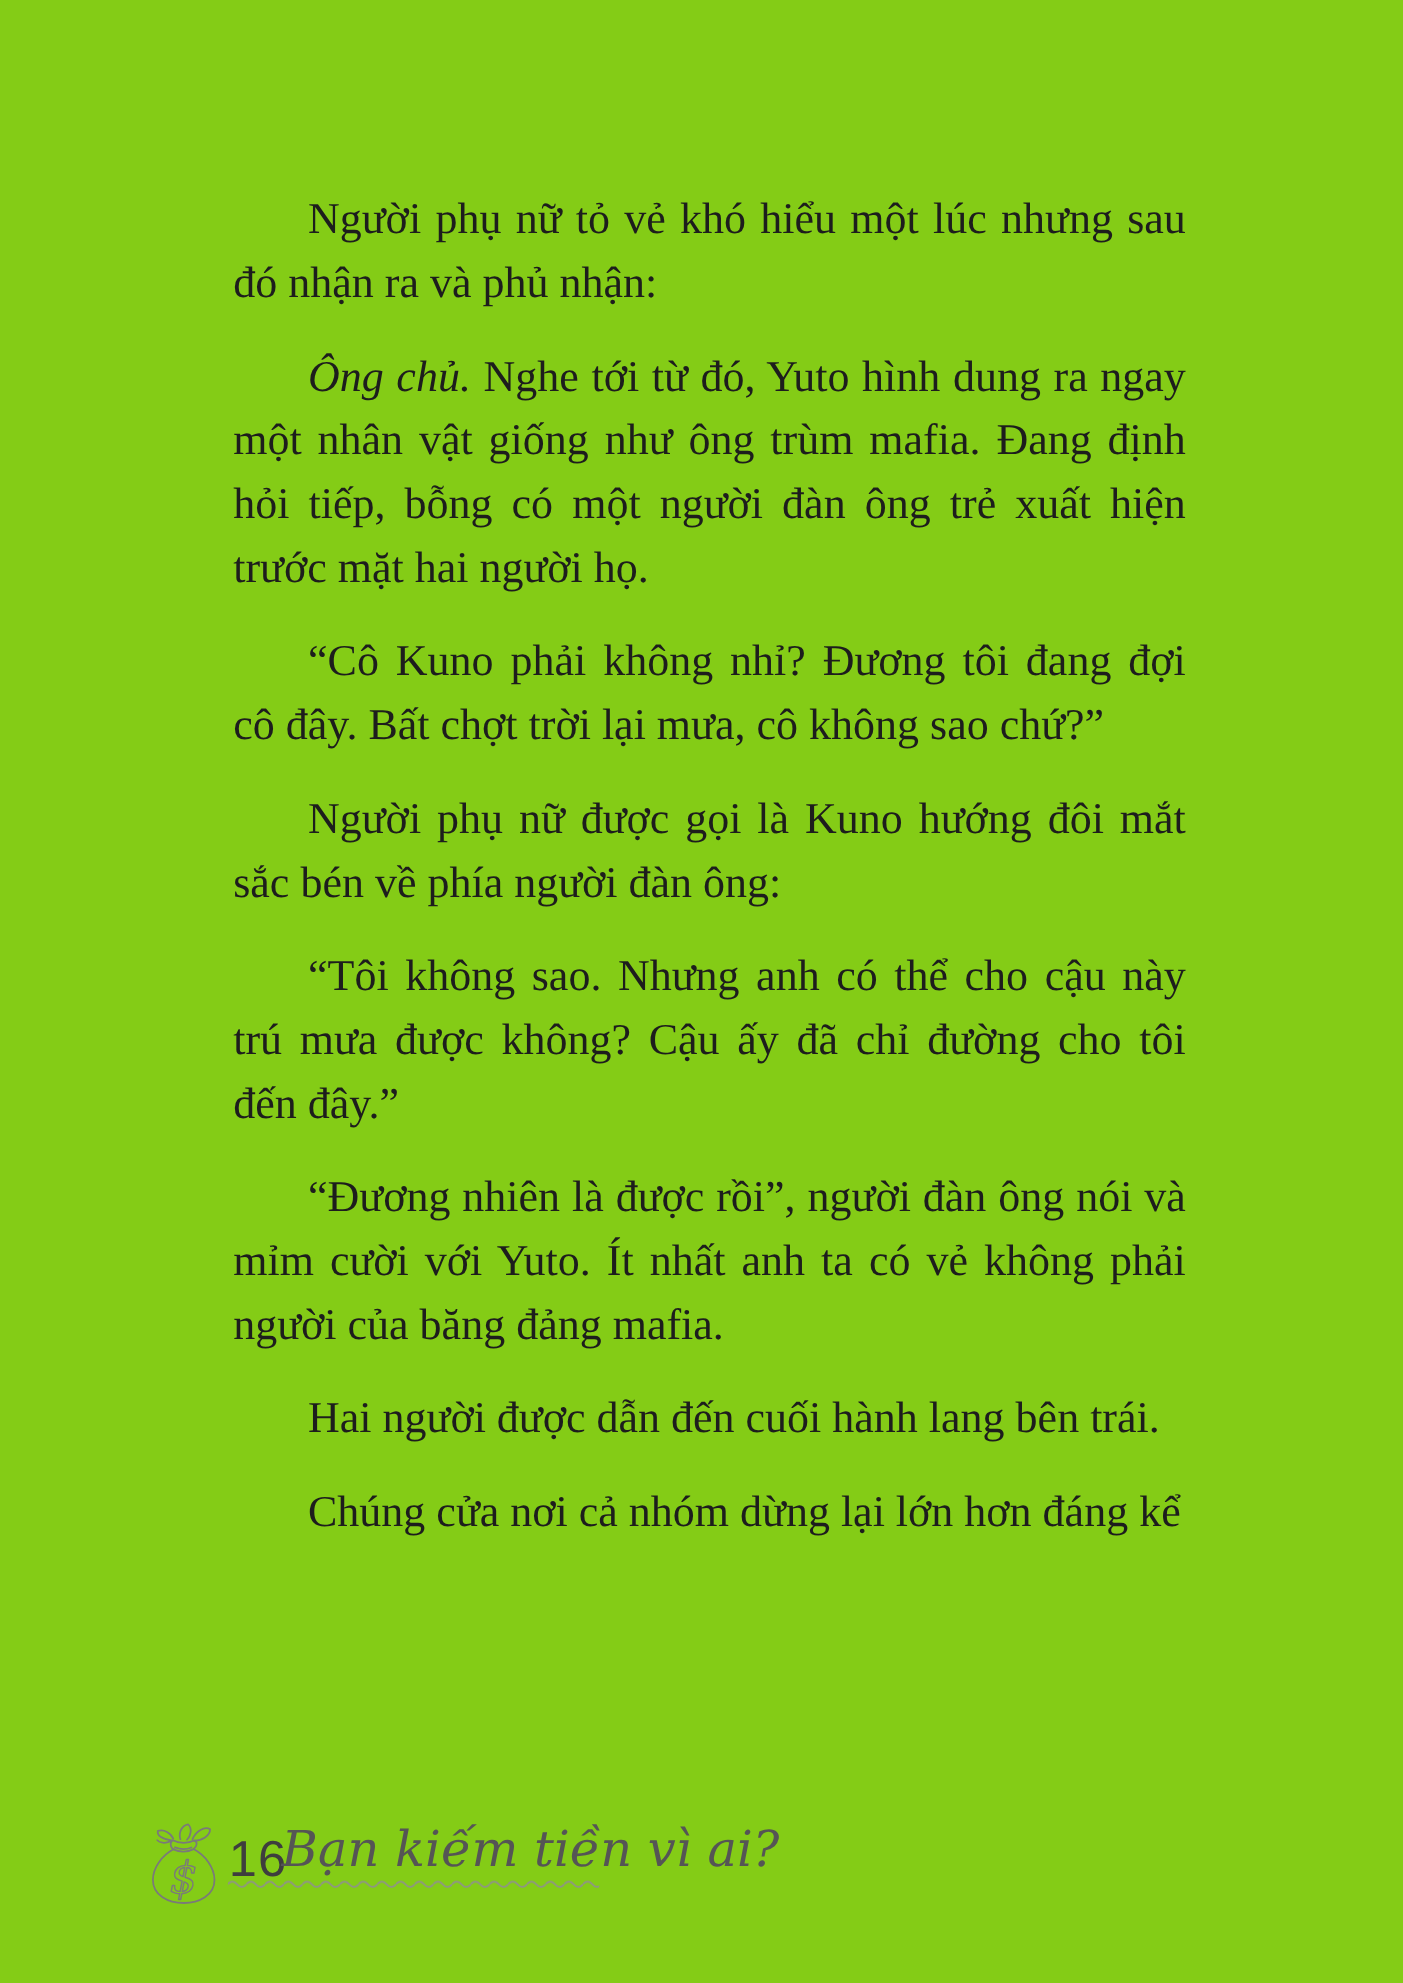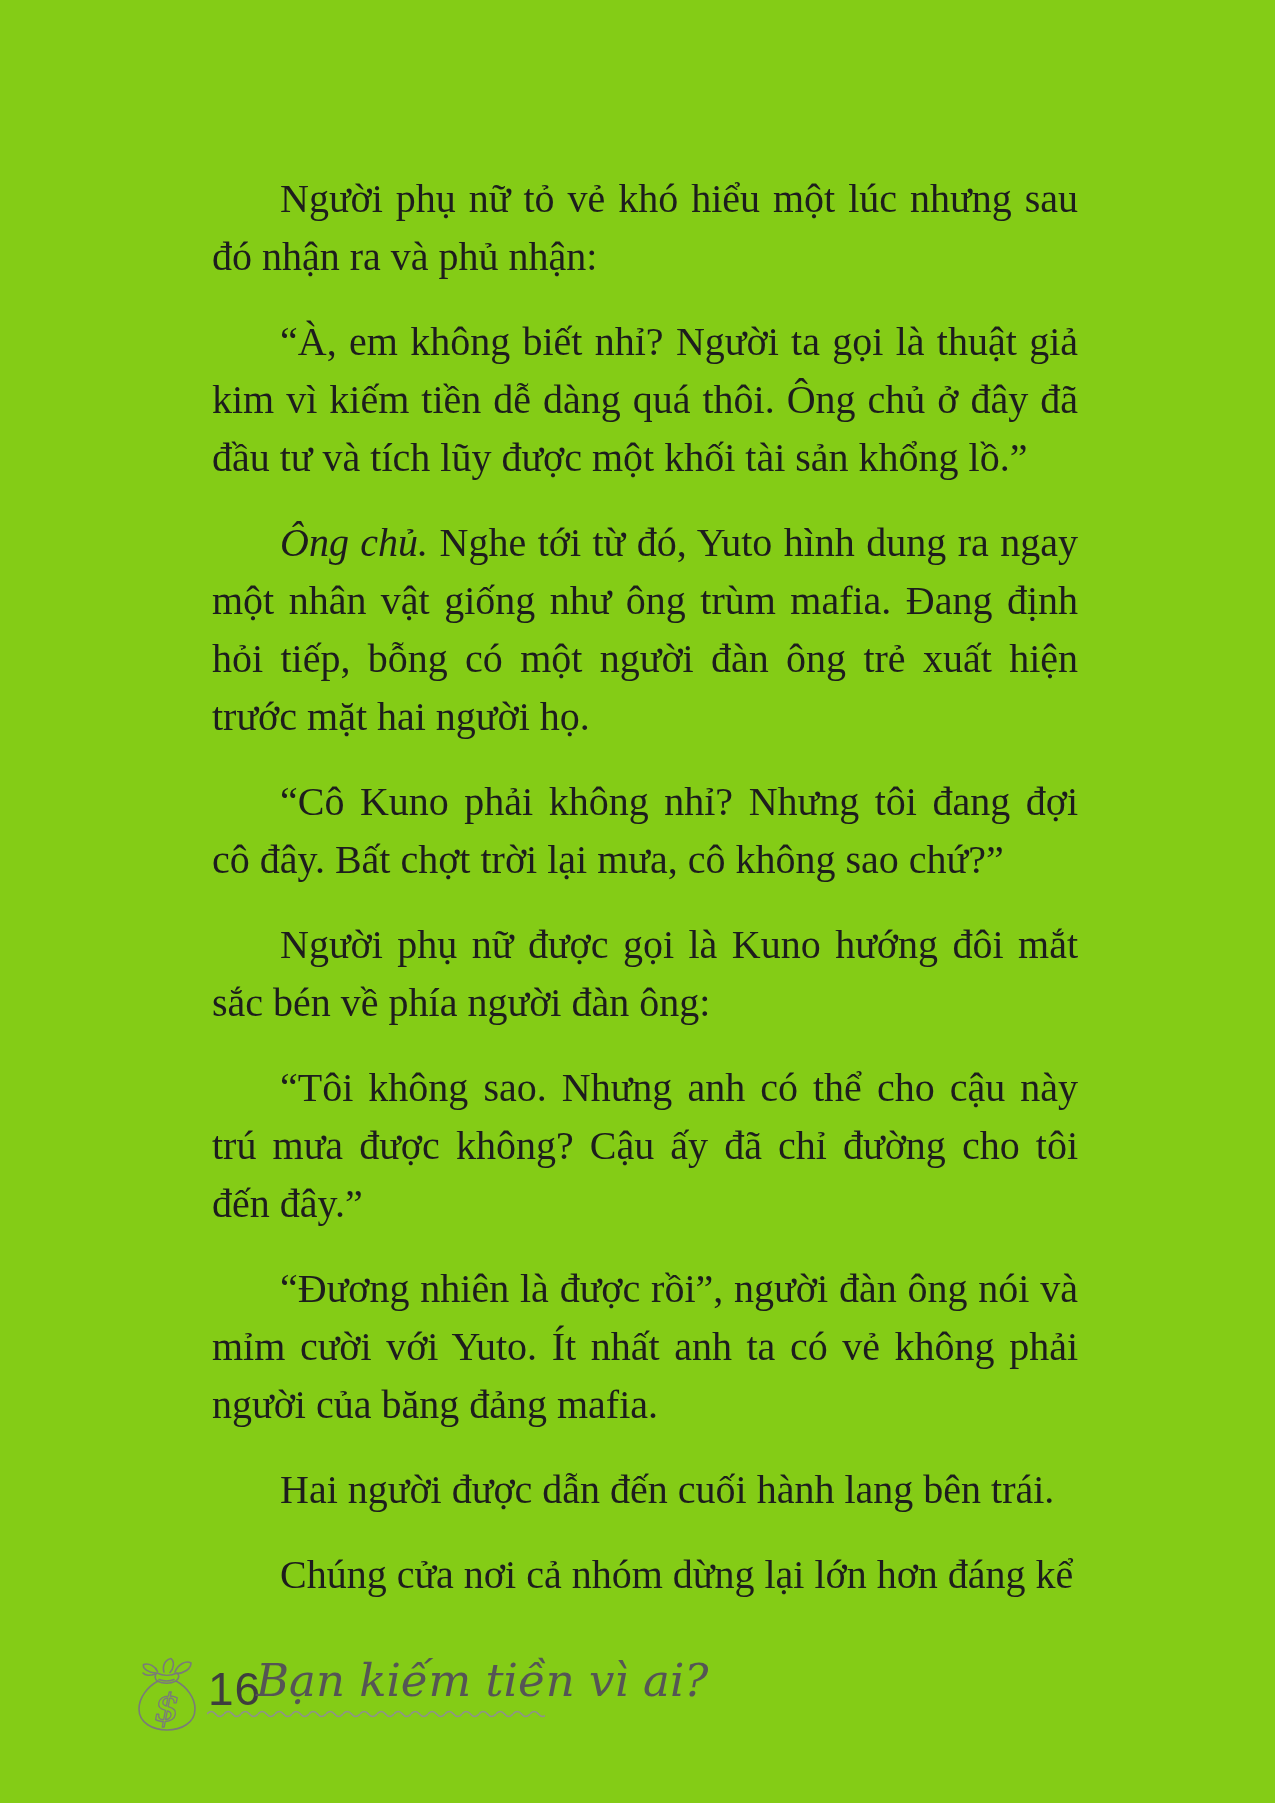--- a/index.html
+++ b/index.html
@@ -74,23 +74,22 @@
     display: block;
   }
 </style>
 </head>
 <body>
 
 <div class="page">
 
   <main class="content">
     <p>Người phụ nữ tỏ vẻ khó hiểu một lúc nhưng sau đó nhận ra và phủ nhận:</p>
-    <p>“À, em không biết nhỉ? Người ta gọi là thuật giả kim vì kiếm tiền dễ dàng quá thôi. Ông chủ ở đây đã đầu tư và tích lũy được một khối tài sản khổng lồ.”</p>
     <p><em>Ông chủ.</em><span> Nghe tới từ đó, Yuto hình dung ra ngay một nhân vật giống như ông trùm mafia. Đang định hỏi tiếp, bỗng có một người đàn ông trẻ xuất hiện trước mặt hai người họ.</span></p>
-    <p>“Cô Kuno phải không nhỉ? Nhưng tôi đang đợi cô đây. Bất chợt trời lại mưa, cô không sao chứ?”</p>
+    <p>“Cô Kuno phải không nhỉ? Đương tôi đang đợi cô đây. Bất chợt trời lại mưa, cô không sao chứ?”</p>
     <p>Người phụ nữ được gọi là Kuno hướng đôi mắt sắc bén về phía người đàn ông:</p>
     <p>“Tôi không sao. Nhưng anh có thể cho cậu này trú mưa được không? Cậu ấy đã chỉ đường cho tôi đến đây.”</p>
     <p>“Đương nhiên là được rồi”, người đàn ông nói và mỉm cười với Yuto. Ít nhất anh ta có vẻ không phải người của băng đảng mafia.</p>
     <p>Hai người được dẫn đến cuối hành lang bên trái.</p>
     <p>Chúng cửa nơi cả nhóm dừng lại lớn hơn đáng kể</p>
   </main>
 
   <footer class="footer">
 
     <span class="bag">

